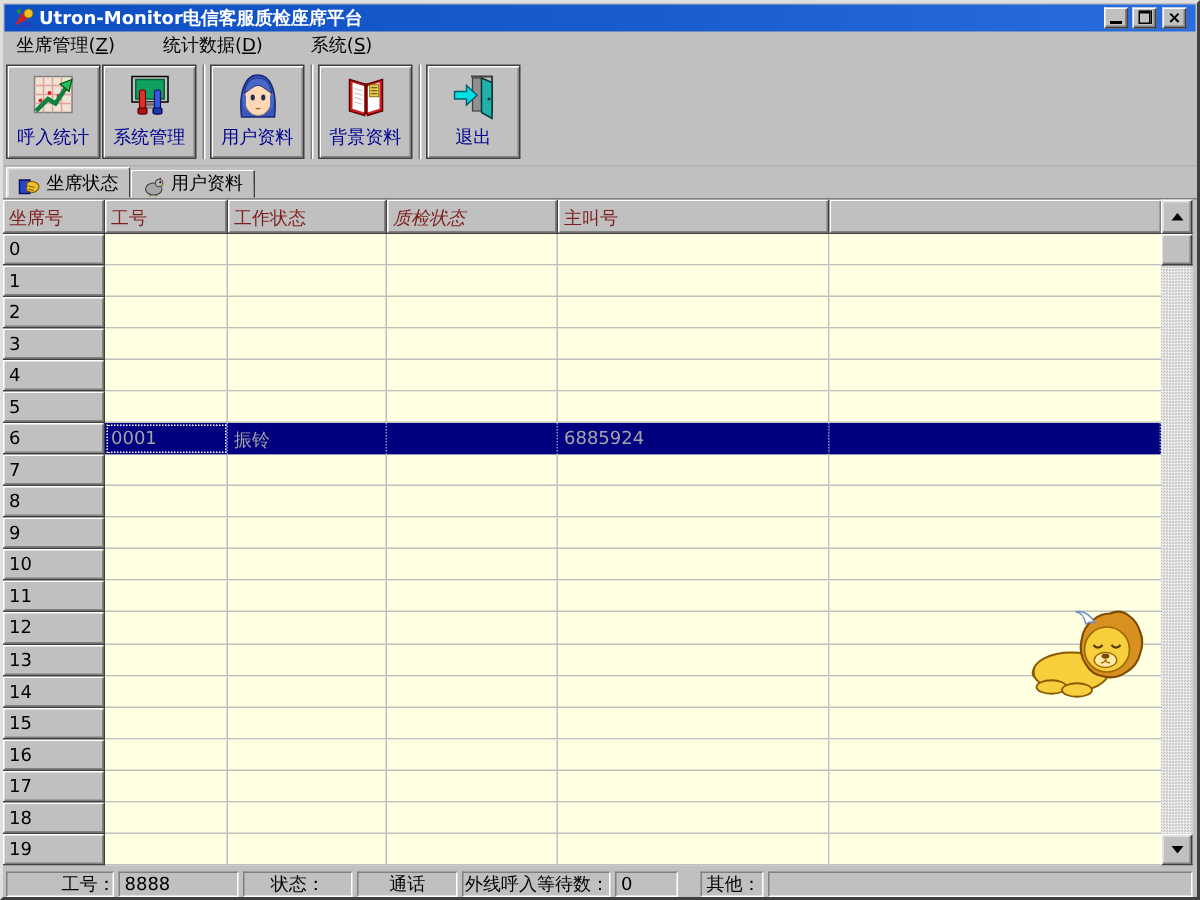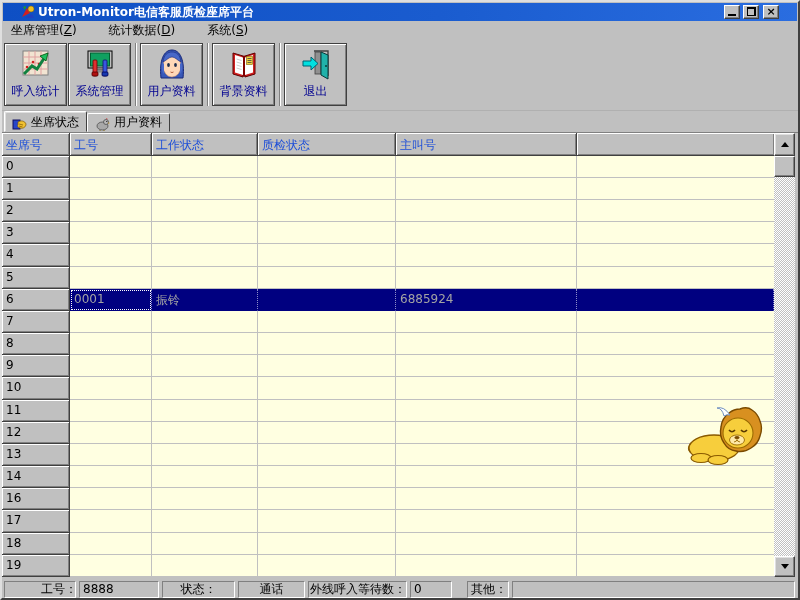--- a/index.html
+++ b/index.html
@@ -10,21 +10,21 @@
     width:800px; height:600px; position:relative;
     background:#c0c0c0;
     border:2px solid; border-color:#dfdfdf #404040 #404040 #dfdfdf;
     display:flex; flex-direction:column;
   }
 
   
   .titlebar {
     height:18px; margin:1px 1px 0 1px;
     background:linear-gradient(90deg,#0e4fc4 0%,#1a5ccf 55%,#2a6de0 100%);
-    display:flex; align-items:center; padding:0 18px; gap:3px;
+    display:flex; align-items:center; padding:0 6px; gap:3px;
   }
   .titlebar .title { flex:1; color:#fff; font-weight:bold; font-size:12px; line-height:16px; white-space:nowrap; overflow:hidden; }
   .tb-btn {
     width:16px; height:14px; background:#c0c0c0;
     border:1px solid; border-color:#fff #404040 #404040 #fff;
     box-shadow:inset -1px -1px 0 #808080;
     display:flex; align-items:center; justify-content:center; position:relative;
   }
   .tb-btn.closeb { margin-left:1px; }
   .glyph-min { width:8px; height:2px; background:#000; margin-top:7px; }
@@ -58,35 +58,35 @@
     background:#c0c0c0; border:1px solid; border-color:#fff #404040 #c0c0c0 #fff;
     border-radius:2px 2px 0 0; cursor:pointer; white-space:nowrap;
   }
   .tab.active { height:21px; z-index:2; box-shadow:inset 1px 1px 0 #dfdfdf; }
   .tab .tabicon { width:15px; height:13px; }
 
   
   .grid { position:relative; height:447px; background:#c0c0c0; border-top:1px solid #808080; overflow:hidden; }
   .gridhead { display:flex; height:23px; margin-right:24px; }
   .hcell {
-    background:#c0c0c0; color:#1d4ed8; padding:4px 0 0 4px;
+    background:#c0c0c0; color:#7f1d1d; padding:4px 0 0 4px;
     box-shadow:inset 1px 1px 0 #fff, inset -1px -1px 0 #808080;
     border-right:1px solid #404040; border-bottom:1px solid #404040;
     white-space:nowrap; overflow:hidden;
   }
   .gridbody { position:absolute; top:23px; bottom:0; left:0; right:24px; display:flex; flex-direction:column; }
   .grow { flex:1; display:flex; min-height:0; }
   .cell { border-right:1px solid #c0c0c0; border-bottom:1px solid #c0c0c0; background:#ffffe1; padding:3px 0 0 4px; white-space:nowrap; overflow:hidden; }
   .rowhdr {
     background:#c0c0c0; color:#000;
     box-shadow:inset 1px 1px 0 #fff, inset -1px -1px 0 #808080;
     border-right:1px solid #404040; border-bottom:1px solid #404040;
   }
   .w-rowhdr { width:68px; } .w-c0 { width:82px; } .w-c1 { width:106px; }
-  .w-c2 { width:138px; } .w-c3 { width:181px; } .w-filler { flex:1; border-right:none; }
+  .w-c2 { width:114px;font-style:italic; } .w-c3 { width:181px; } .w-filler { flex:1; border-right:none; }
   .grow.sel .cell:not(.rowhdr) { background:#000080; color:#a3a3a3; border-bottom-color:#000080; border-right:1px dotted #8e8ec8; }
   .focuscell { outline:1px dotted #ffffff; outline-offset:-2px; }
 
   
   .vscroll {
     position:absolute; top:0; right:3px; bottom:0; width:21px;
     background-image:conic-gradient(#fff 25%, #c0c0c0 0 50%, #fff 0 75%, #c0c0c0 0);
     background-size:2px 2px;
   }
   .sb {
@@ -368,20 +368,28 @@
         </div>
         <div class="grow">
           <div class="cell rowhdr w-rowhdr">14</div>
           <div class="cell w-c0"></div>
           <div class="cell w-c1"></div>
           <div class="cell w-c2"></div>
           <div class="cell w-c3"></div>
           <div class="cell w-filler"></div>
         </div>
         <div class="grow">
+          <div class="cell rowhdr w-rowhdr">15</div>
+          <div class="cell w-c0"></div>
+          <div class="cell w-c1"></div>
+          <div class="cell w-c2"></div>
+          <div class="cell w-c3"></div>
+          <div class="cell w-filler"></div>
+        </div>
+        <div class="grow">
           <div class="cell rowhdr w-rowhdr">16</div>
           <div class="cell w-c0"></div>
           <div class="cell w-c1"></div>
           <div class="cell w-c2"></div>
           <div class="cell w-c3"></div>
           <div class="cell w-filler"></div>
         </div>
         <div class="grow">
           <div class="cell rowhdr w-rowhdr">17</div>
           <div class="cell w-c0"></div>

